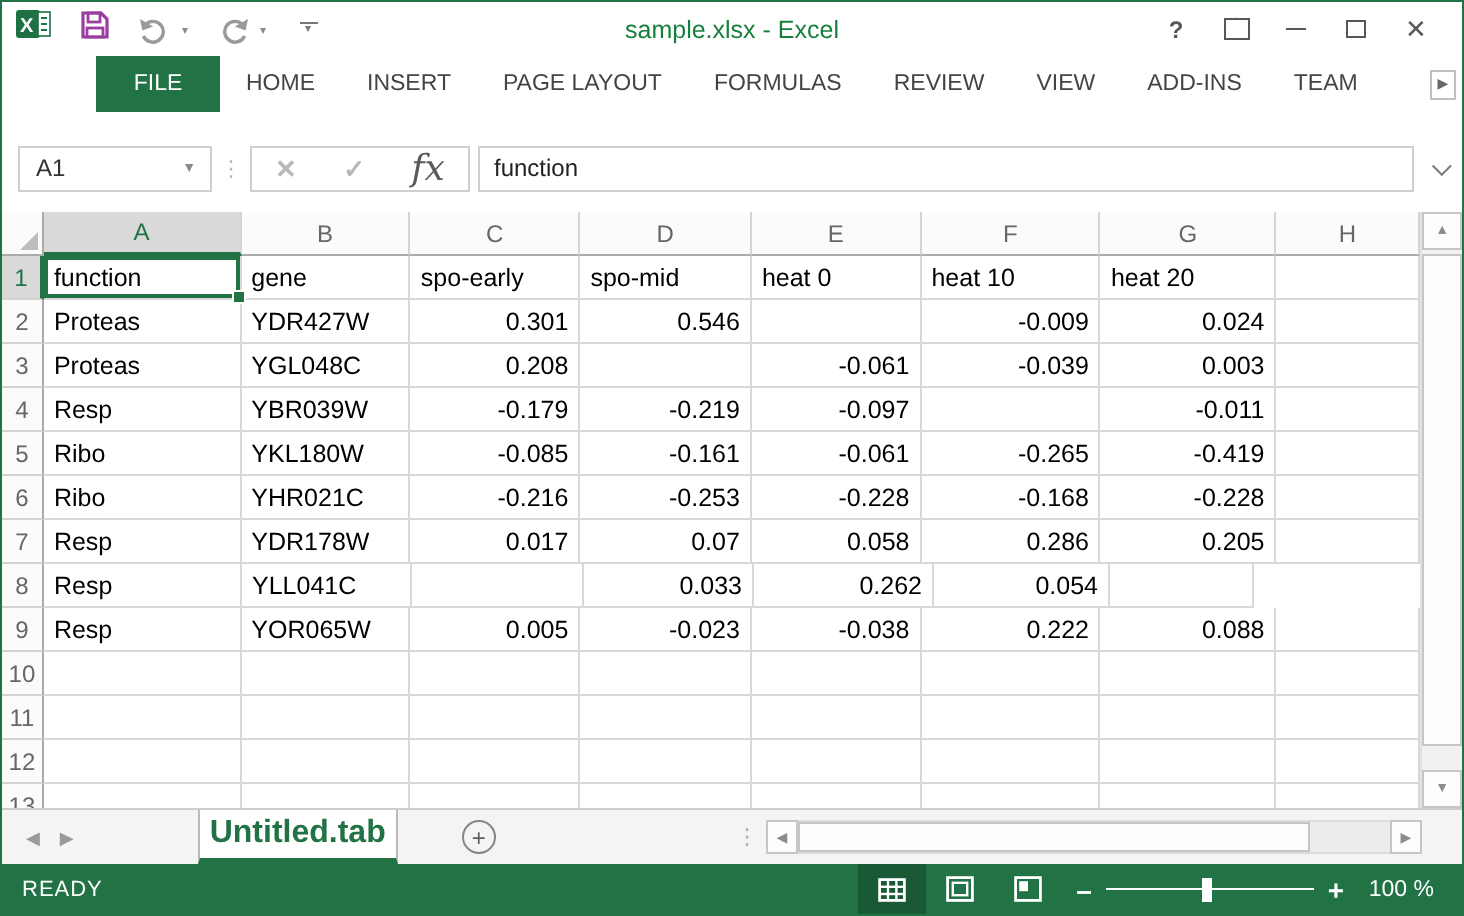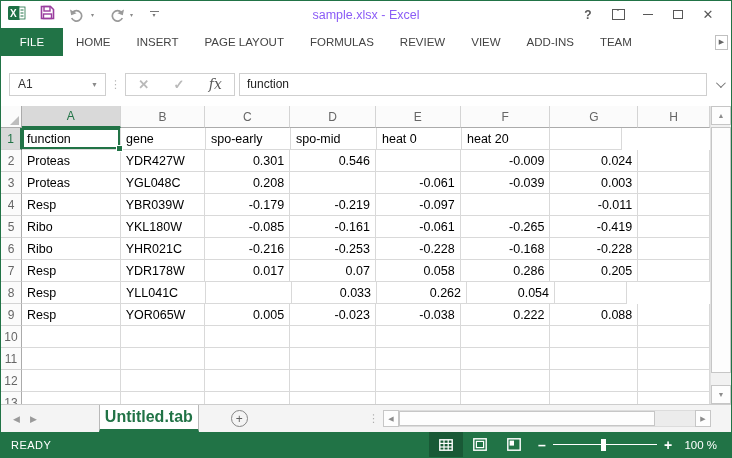--- a/index.html
+++ b/index.html
@@ -11,42 +11,42 @@
   }
   
   .titlebar { height: 27px; display: flex; align-items: center; position: relative; background:#fff; }
   .qat { display: flex; align-items: center; gap: 4px; padding-left: 7px; z-index: 2; }
   .qat .sp { width: 6px; }
   .ddown { font-size: 6px; color:#8a8a8a; margin-left:1px; }
   .undo-svg, .redo-svg { display:block; }
   .customize { display:flex; flex-direction:column; align-items:center; width:14px; }
   .customize .bar { width: 9px; border-top: 1.5px solid #777; margin-bottom: 1px; }
   .customize .chev { font-size: 6px; color:#777; line-height: 5px; }
-  .win-title { position:absolute; left:0; right:0; text-align:center; font-size:12.5px; color:#8b5cf6; }
+  .win-title { position:absolute; left:0; right:0; text-align:center; font-size:12.5px; color:#15803d; }
   .win-controls { margin-left:auto; display:flex; align-items:center; gap:0; z-index:2; padding-right:8px; }
   .win-btn { width: 30px; height: 24px; display:flex; align-items:center; justify-content:center; color:#585858; font-size:12px; }
   .ribbon-display-box { width:13px; height:11px; border:1px solid #585858; display:flex; align-items:flex-start; justify-content:center; font-size:7px; line-height:6px; color:#585858; }
   .min-bar { width:10px; border-top:1.5px solid #585858; }
   .max-box { width:10px; height:9px; border:1.2px solid #585858; }
   .close-x { font-size: 13px; }
   
   .ribbon-tabs { height: 28px; display: flex; align-items: stretch; background:#fff; font-size: 11.5px; color:#444; }
   .ribbon-tab { display:flex; align-items:center; padding: 0 13px; cursor: default; }
-  .ribbon-tab.file { background:#217346; color:#fff; width:62px; justify-content:center; padding:0; }
+  .ribbon-tab.file { background:#217346; color:#fff; width:62px; justify-content:center; padding:0;margin-left:47px; }
   .ribbon-more { margin-left:auto; align-self:center; width:13px; height:15px; border:1px solid #c0c0c0; display:flex; align-items:center; justify-content:center; font-size:7px; color:#666; margin-right:3px; }
   .ribbon-gap { height: 12px; background:#fff; }
   
   .formula-strip { height: 32px; display:flex; align-items:center; padding-left:8px; background:#fff; }
   .name-box { width: 97px; height: 23px; border:1px solid #cfcfcf; display:flex; align-items:center; background:#fff; }
   .name-box .nb-text { flex:1; padding-left:8px; font-size:12px; color:#333; }
   .name-box .nb-arrow { font-size:7px; color:#8a8a8a; padding-right:7px; }
   .fdots { width: 19px; text-align:center; color:#b5b5b5; font-size:11px; letter-spacing:0; }
   .fx-box { width: 110px; height: 23px; border:1px solid #cfcfcf; display:flex; align-items:center; justify-content:space-around; background:#fff; }
   .fx-cancel, .fx-enter { color:#b9b9b9; font-size:13px; font-weight:bold; }
-  .fx-fn { font-family: "DejaVu Serif", serif; font-style: italic; font-size:14px; color:#5a5a5a; }
+  .fx-fn { font-family: "DejaVu Serif", serif; font-style: italic; font-size:18px; color:#5a5a5a; }
   .formula-input { flex:1; height:23px; border:1px solid #cfcfcf; margin-left:4px; display:flex; align-items:center; padding-left:7px; font-size:12px; color:#222; background:#fff; }
   .fchev { width: 24px; display:flex; justify-content:center; }
   .fchev i { width:7px; height:7px; border-right:1.6px solid #777; border-bottom:1.6px solid #777; transform: rotate(45deg) translateY(-2px); }
   .formula-gap { height:6px; background:#fff; }
   
   .sheet-area { position:relative; height: 298px; display:flex; }
   .sheet { width: 711px; height: 298px; overflow: hidden; }
   .hdr-row { display:flex; height:22px; }
   .corner { width:21px; height:22px; background:#fbfbfb; border-right:1px solid #ababab; border-bottom:1px solid #ababab; position:relative; }
   .corner::after { content:""; position:absolute; right:2px; bottom:2px; border-left:9px solid transparent; border-bottom:9px solid #bdbdbd; }
@@ -196,20 +196,21 @@
           <div class="col-hdr" style="width: 88px;">G</div>
           <div class="col-hdr" style="width: 72px;">H</div>
         </div>
         <div class="grid-row">
           <div class="row-hdr active">1</div>
           <div class="cell sel" style="width: 99px;">function</div>
           <div class="cell" style="width: 85px;">gene</div>
           <div class="cell" style="width: 85px;">spo-early</div>
           <div class="cell" style="width: 86px;">spo-mid</div>
           <div class="cell" style="width: 85px;">heat 0</div>
+          <div class="cell" style="width: 90px;">heat 10</div>
           <div class="cell" style="width: 88px;">heat 20</div>
           <div class="cell" style="width: 72px;"></div>
         </div>
         <div class="grid-row">
           <div class="row-hdr">2</div>
           <div class="cell" style="width: 99px;">Proteas</div>
           <div class="cell" style="width: 85px;">YDR427W</div>
           <div class="cell num" style="width: 85px;">0.301</div>
           <div class="cell num" style="width: 86px;">0.546</div>
           <div class="cell" style="width: 85px;"></div>

